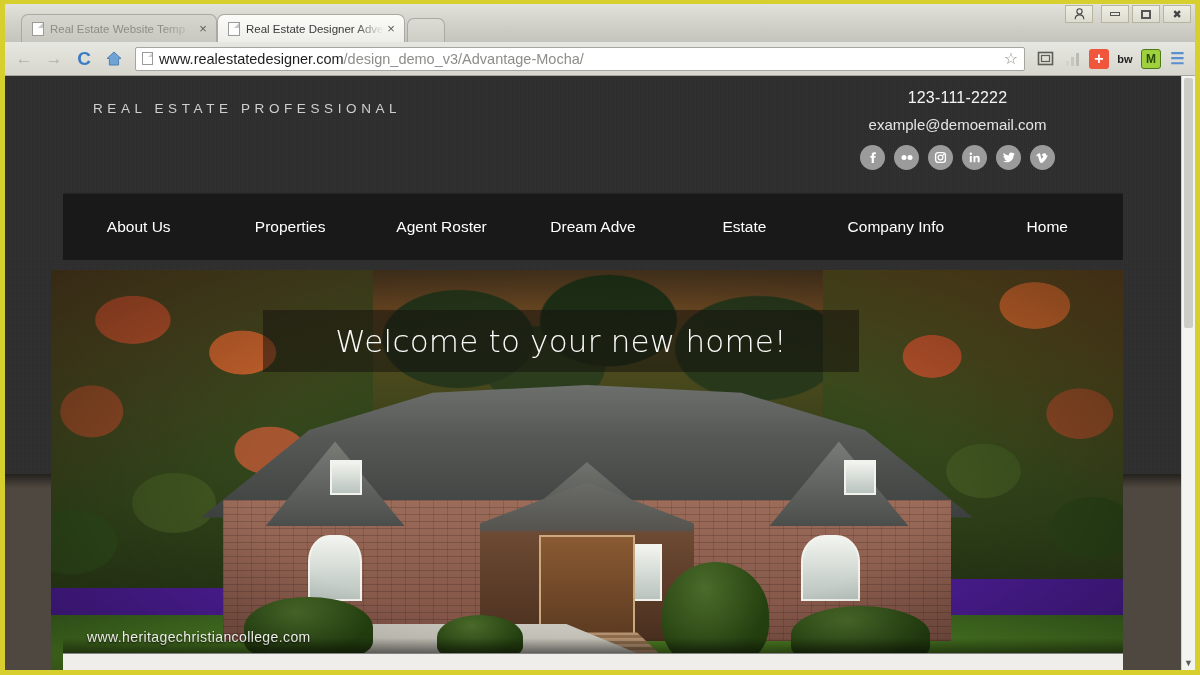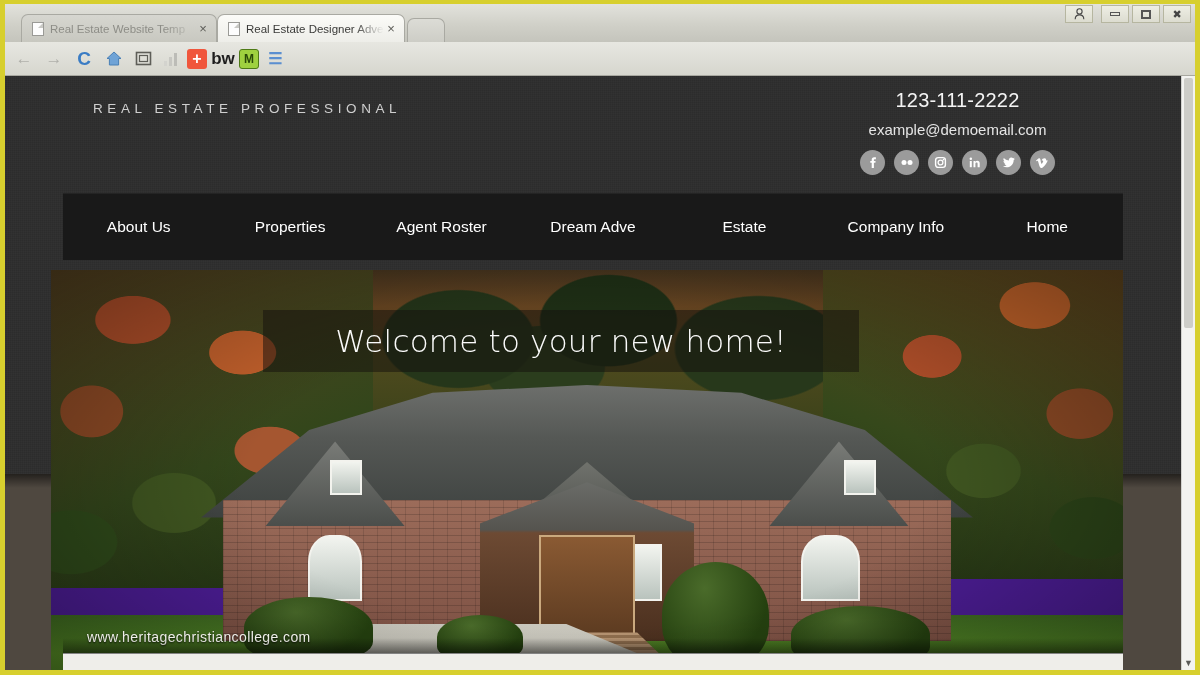--- a/index.html
+++ b/index.html
@@ -151,21 +151,21 @@
     width: 24px; height: 24px; flex: 0 0 auto;
     display:flex; align-items:center; justify-content:center;
     font-size: 13px; font-weight: bold;
   }
   #ext-capture { color:#676761; font-size: 16px; }
   #ext-bars { color:#c9c9c4; font-size: 15px; letter-spacing:-1px;}
   #ext-plus {
     background:#f0563c; color:#fff; border-radius:3px;
     width:20px; height:20px; font-size: 16px; line-height: 16px;
   }
-  #ext-bw { color:#1d1d1d; font-size: 17px; }
+  #ext-bw { color:#1d1d1d; font-size: 11px; }
   #ext-m {
     width:20px;height:20px;background:#9fd13f;border:1px solid #4e7a16;
     border-radius:3px; color:#2a4a08; font-size:12px;
   }
   #ext-menu { color:#5b8fd0; font-size: 16px; letter-spacing: -1px;}
 
   
   #page {
     position: relative;
     height: calc(100% - 72px);
@@ -200,21 +200,21 @@
     font-family: "DejaVu Sans", sans-serif;
   }
   #logo-tagline {
     font-size: 13.5px; color: #cfcfcf; letter-spacing: 4.6px;
     margin-top: 8px; margin-left: 18px;
     font-family: "Liberation Sans", sans-serif;
   }
 
   
   #contact { position: absolute; right: 80px; top: 13px; text-align: center; }
-  #phone { font-size: 20px; color: #f4f4f4; letter-spacing:.2px; }
+  #phone { font-size: 16px; color: #f4f4f4; letter-spacing:.2px; }
   #email { font-size: 15px; color: #e5e5e5; margin-top: 9px; }
   #socials { display:flex; gap: 9px; margin-top: 12px; justify-content:center; }
   .social {
     width: 25px; height: 25px; border-radius: 50%;
     background: #9b9b9b;
     display:flex; align-items:center; justify-content:center;
     color: #3a3a3a; font-size: 13px; font-weight: bold;
     font-family: "DejaVu Sans", sans-serif;
   }
   .social svg { display:block; }
@@ -450,20 +450,26 @@
   <div id="toolbar">
     <span class="nav-icon" id="nav-back">←</span>
     <span class="nav-icon" id="nav-fwd">→</span>
     <span class="nav-icon" id="nav-reload">C</span>
     <span class="nav-icon" id="nav-home">
       <svg width="16" height="15" viewBox="0 0 16 15">
         <path d="M8 1 L15 7.5 H12.6 V14 H3.4 V7.5 H1 Z" fill="#6fa3d6" stroke="#4a80b6" stroke-width="1"></path>
       </svg>
     </span>
 
+    <div id="omnibox">
+      <span id="omnibox-favicon"></span>
+      <span id="url-text"><span class="host">www.realestatedesigner.com</span><span>/design_demo_v3/Advantage-Mocha/</span></span>
+      <span style="flex:1 1 auto"></span>
+      <span id="star-icon">☆</span>
+    </div>
 
     <span class="ext-icon" id="ext-capture">
       <svg width="17" height="15" viewBox="0 0 17 15">
         <rect x="1.5" y="1.5" width="14" height="12" fill="none" stroke="#5e5e58" stroke-width="1.6"></rect>
         <rect x="4.5" y="4.5" width="8" height="6" fill="none" stroke="#5e5e58" stroke-width="1.2"></rect>
       </svg>
     </span>
     <span class="ext-icon" id="ext-bars">
       <svg width="16" height="14" viewBox="0 0 16 14">
         <rect x="1" y="9" width="3" height="5" fill="#d3d3ce"></rect>

